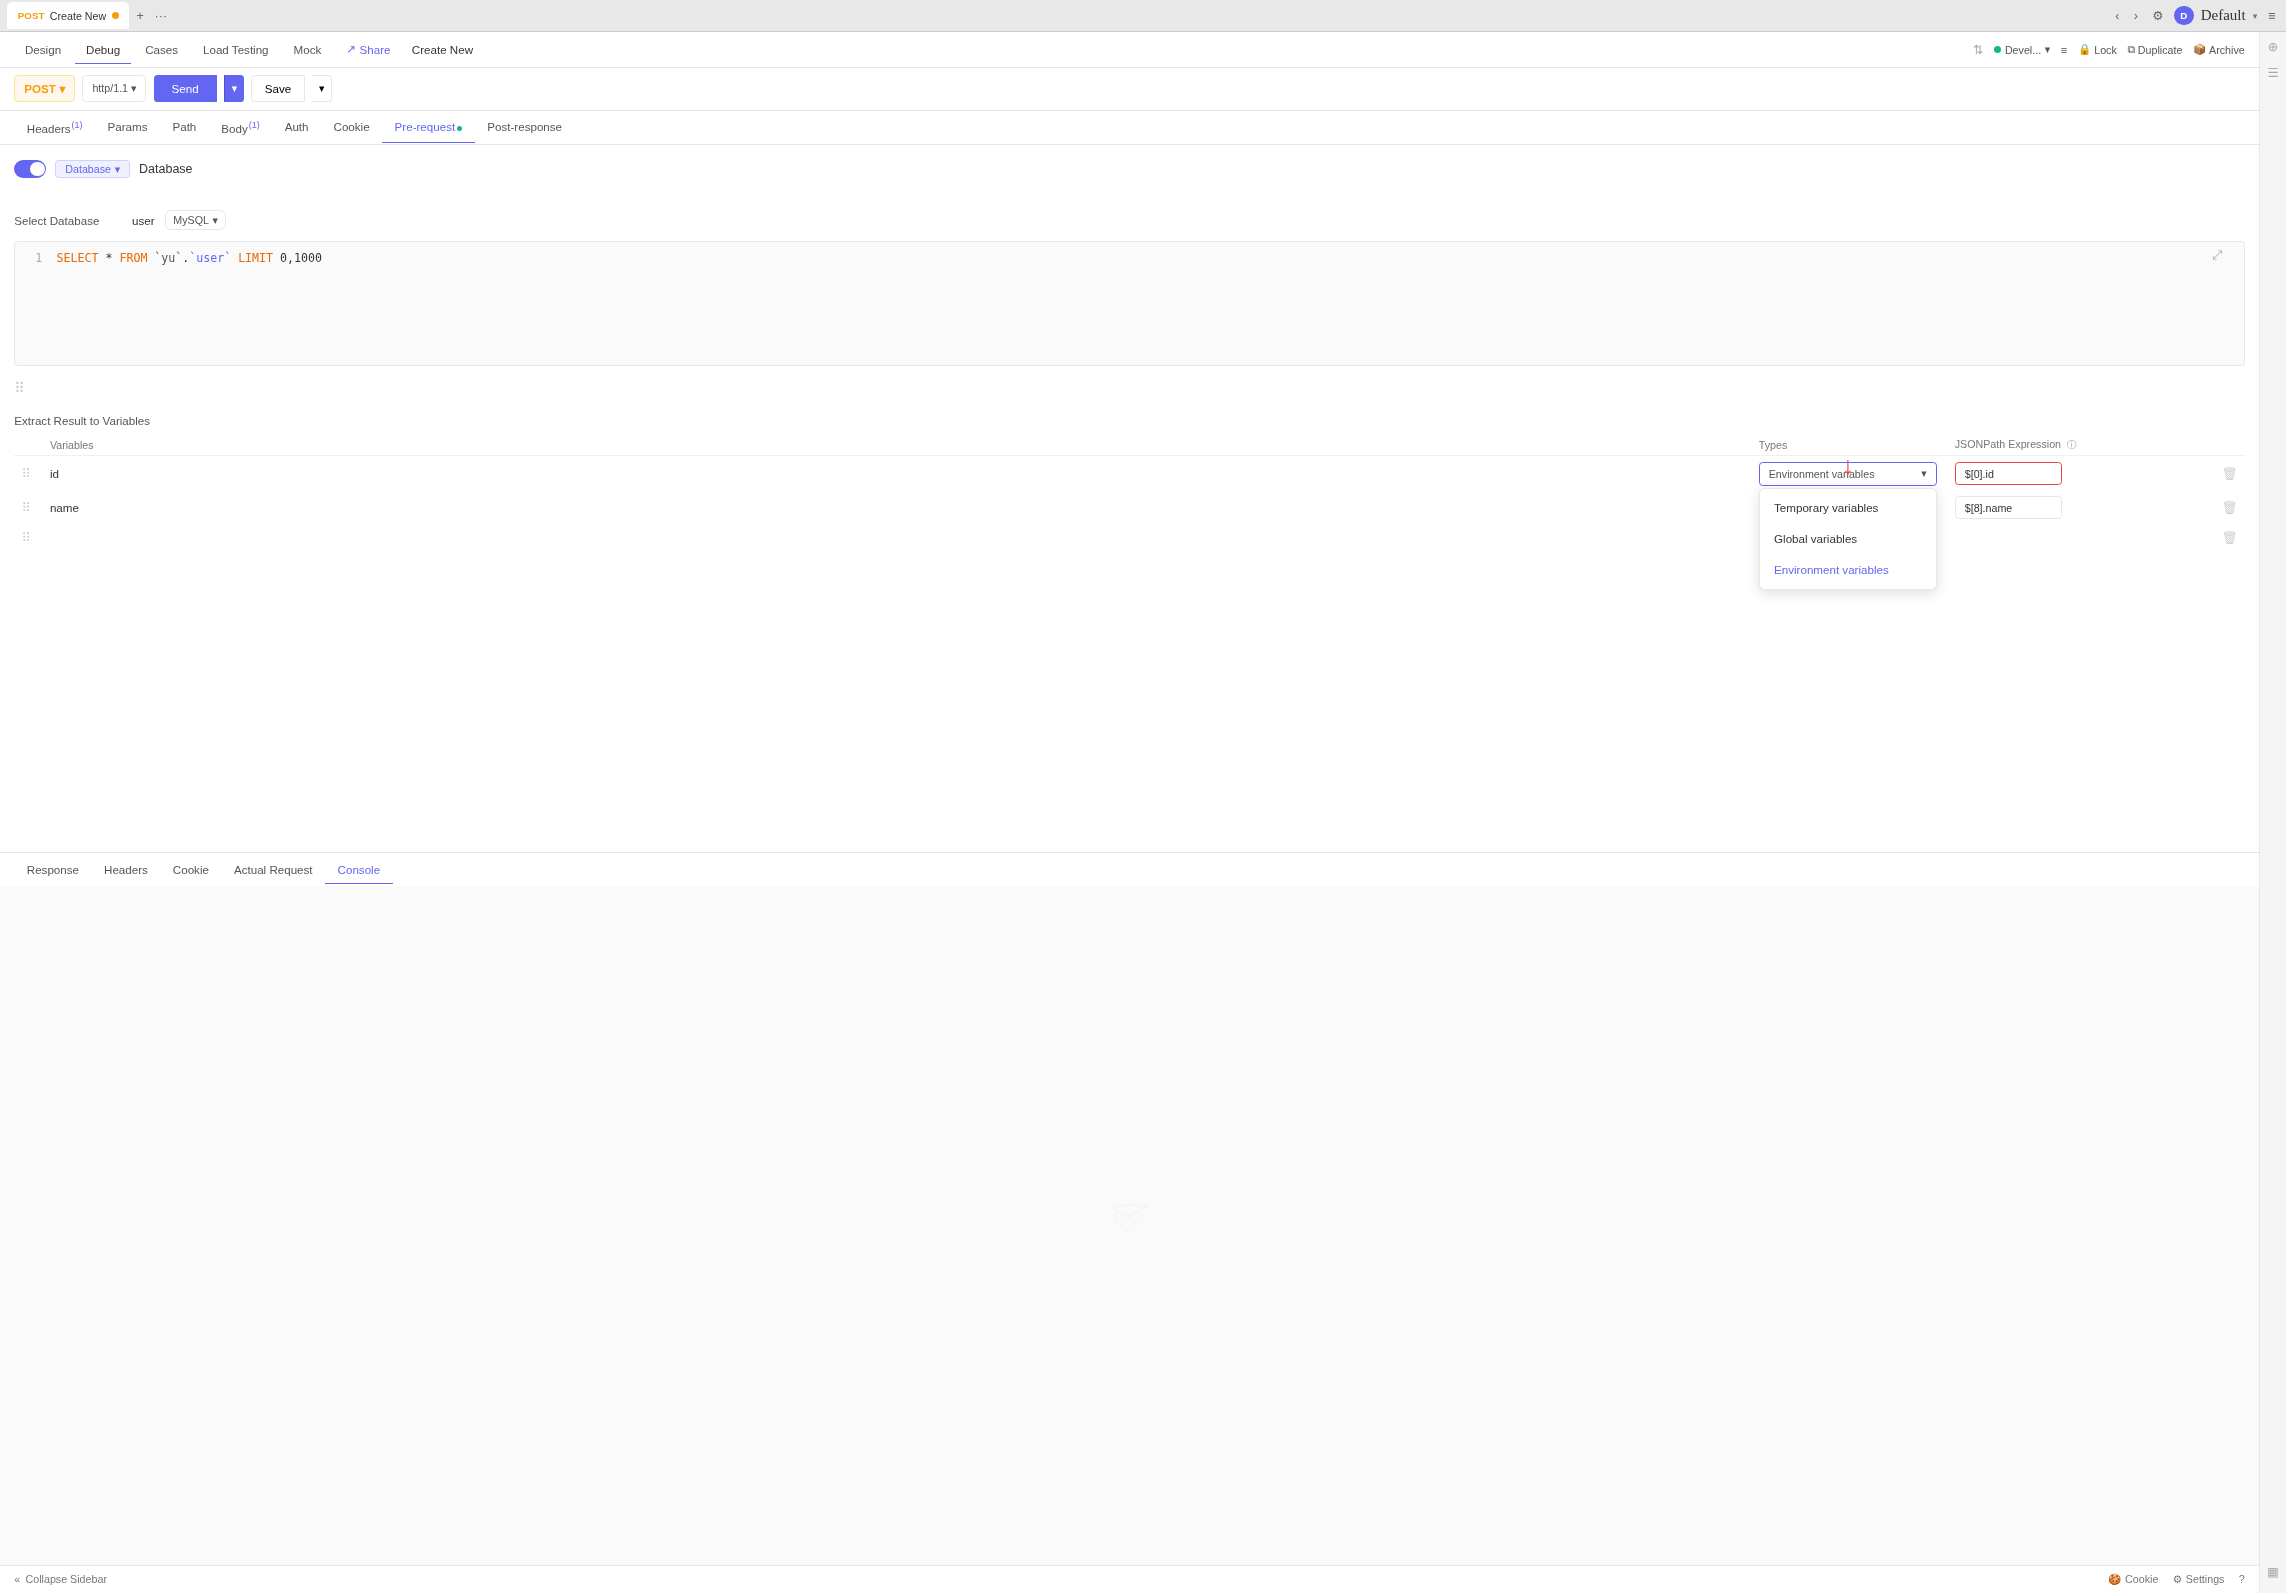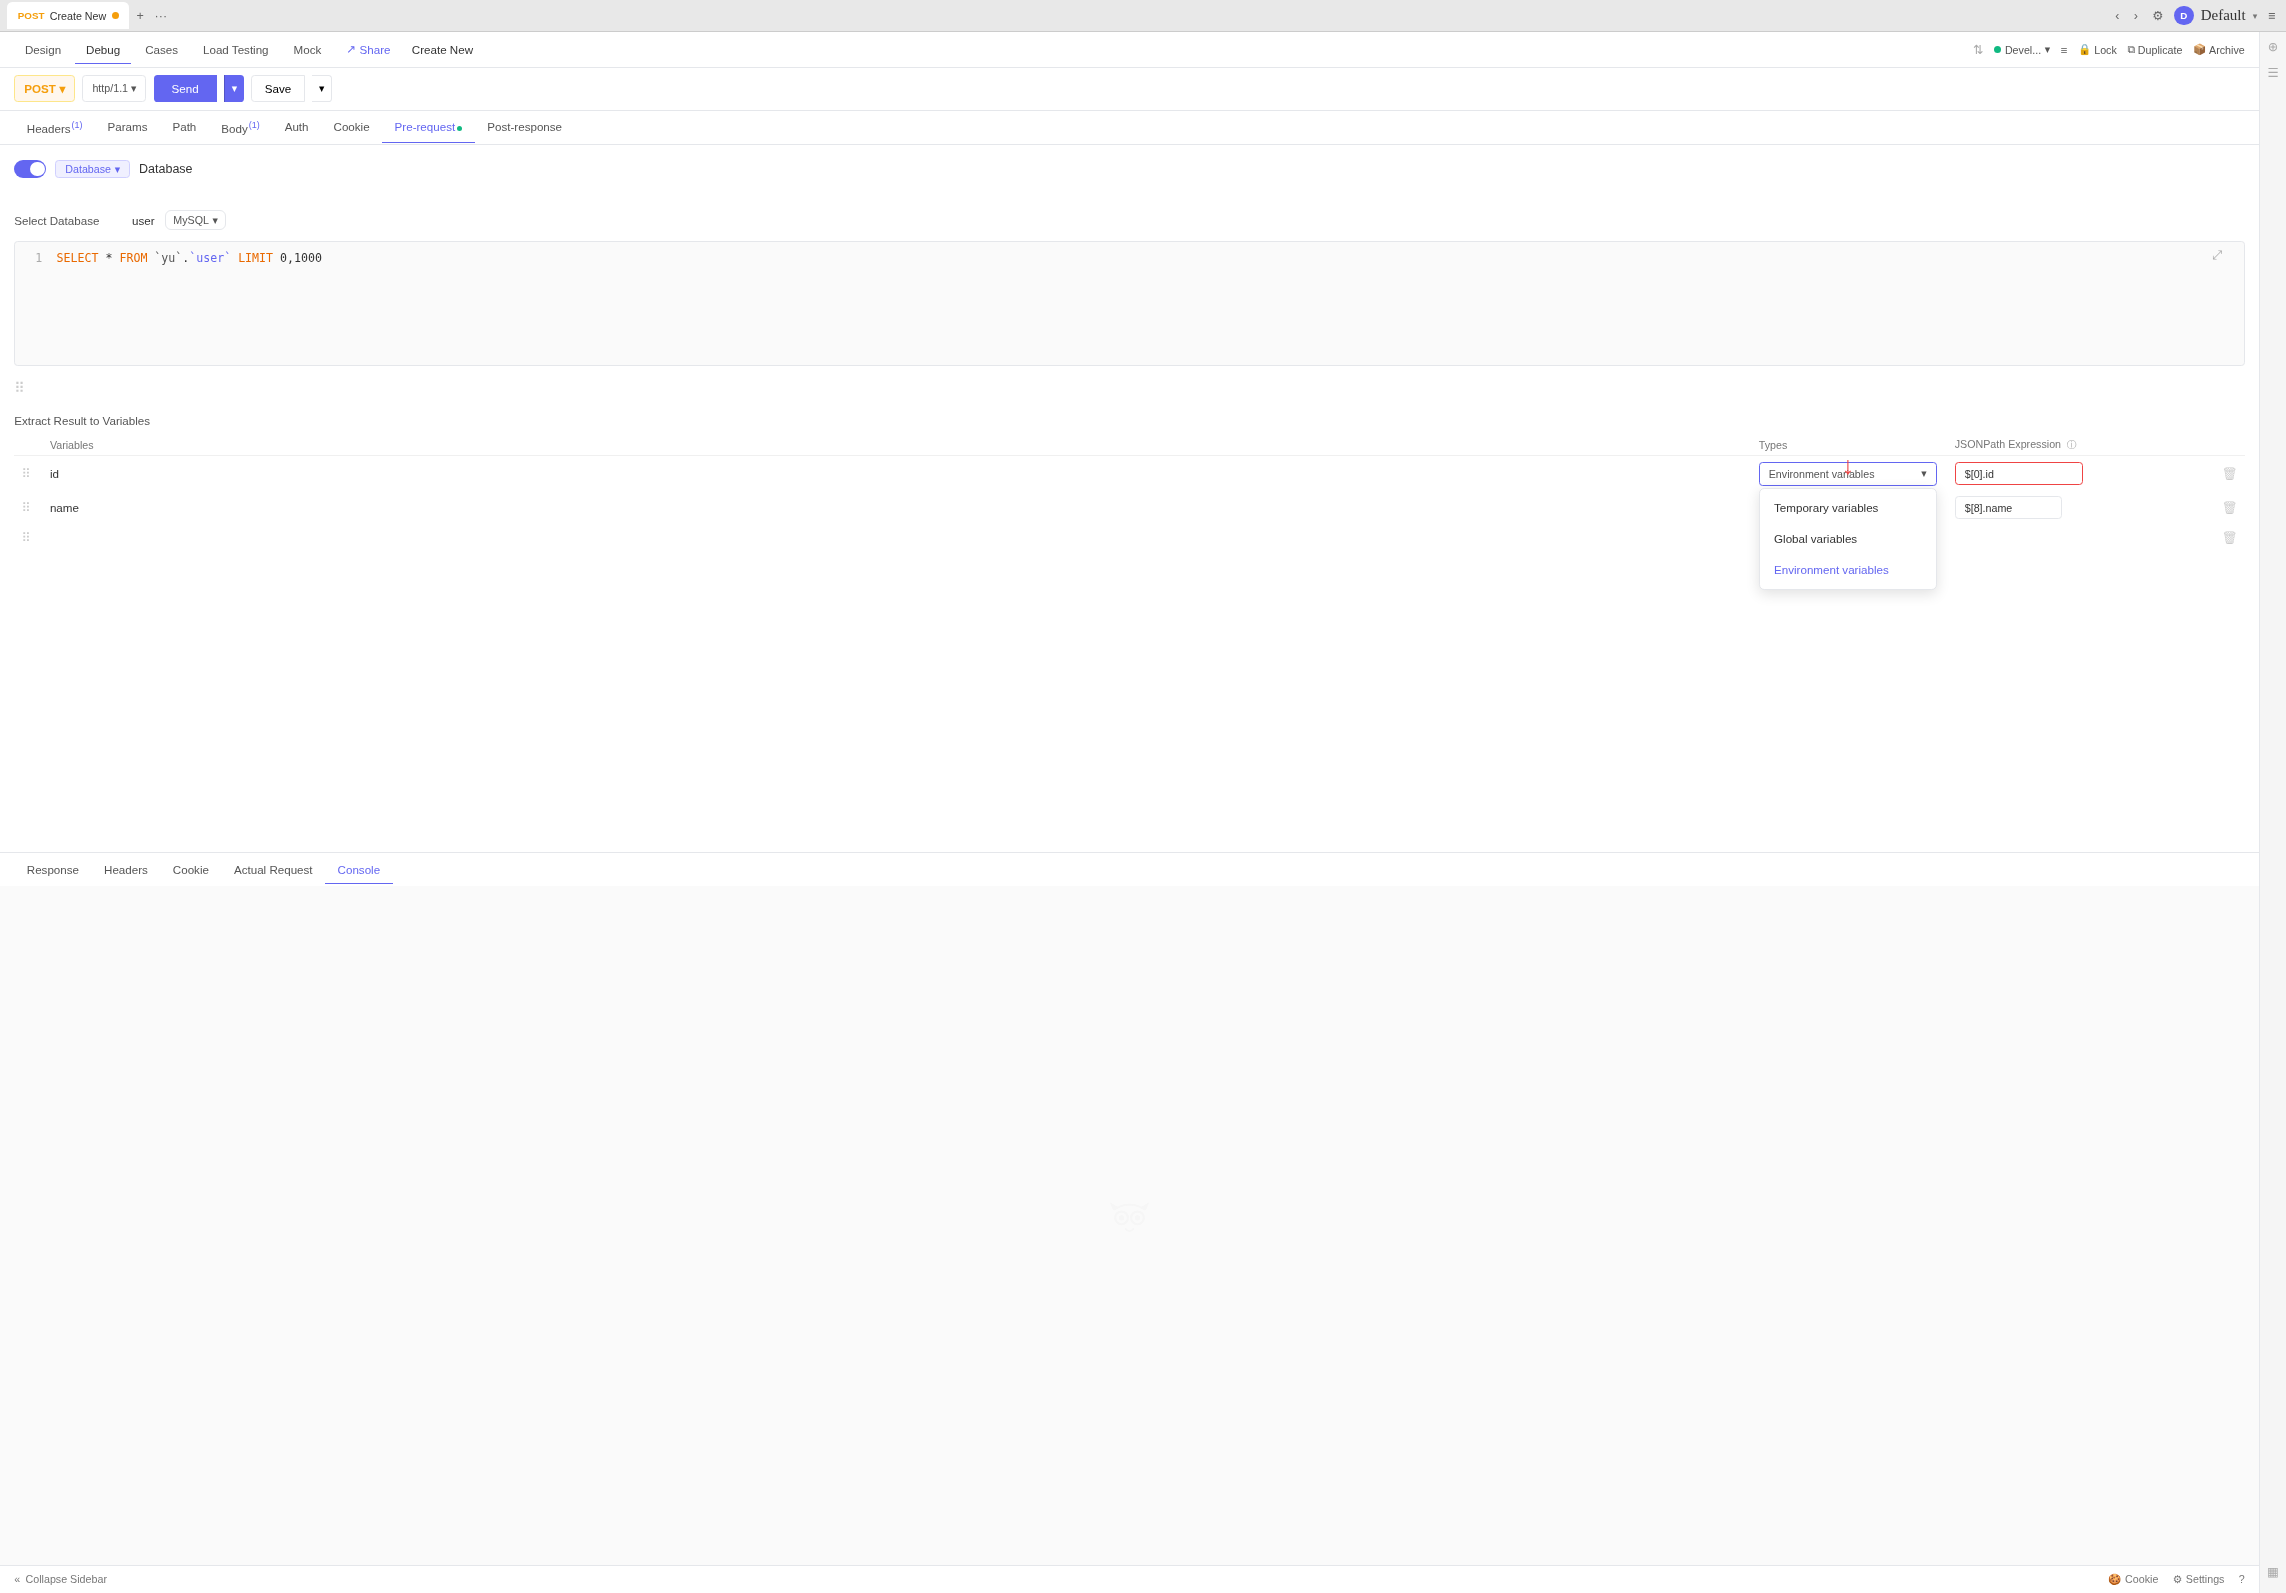--- a/index.html
+++ b/index.html
@@ -78,21 +78,21 @@
     .info-icon { color: #aaa; font-size: 10.7px; }
 
     
     .extract-title { font-size: 11.6px; color: #555; margin-top: 7.1px; margin-bottom: 7.1px; }
     .extract-table { width: 100%; border-collapse: collapse; }
     .extract-table th { font-size: 10.7px; color: #777; font-weight: 500; text-align: left; padding: 3.6px 7.1px; border-bottom: 0.9px solid #f0f0f0; }
     .extract-table td { padding: 5.3px 7.1px; vertical-align: middle; font-size: 11.6px; }
     .drag-handle { color: #ccc; cursor: grab; font-size: 12.5px; }
     .var-name { color: #333; }
     .type-dropdown { border: 1.8px solid #6366f1; border-radius: 3.6px; padding: 4.5px 9px; font-size: 10.7px; color: #555; background: #fff; width: 178px; cursor: pointer; display: flex; align-items: center; justify-content: space-between; position: relative; }
-    .json-expr { border: 1.8px solid #ef4444; border-radius: 3.6px; padding: 4.5px 9px; font-size: 10.7px; color: #333; width: 128px; }
+    .json-expr { border: 1.8px solid #ef4444; border-radius: 3.6px; padding: 4.5px 9px; font-size: 10.7px; color: #333; width: 107px; }
     .json-expr-plain { border: 0.9px solid #e5e7eb; border-radius: 3.6px; padding: 4.5px 9px; font-size: 10.7px; color: #333; width: 107px; }
     .delete-icon { color: #ccc; cursor: pointer; font-size: 12.5px; }
 
     
     .dropdown-menu { position: absolute; top: 100%; left: 0; background: #fff; border: 0.9px solid #e5e7eb; border-radius: 5.3px; box-shadow: 0 3.6px 14.3px rgba(0,0,0,0.12); z-index: 200; width: 178px; padding: 3.6px 0; margin-top: 1.8px; }
     .dropdown-item { padding: 9px 14.3px; font-size: 11.6px; color: #333; cursor: pointer; }
     .dropdown-item.selected { color: #6366f1; font-weight: 500; }
 
     
     .bottom-tabs { background: #fff; border-top: 0.9px solid #e5e7eb; display: flex; align-items: center; padding: 0 14.3px; height: 34px; }

